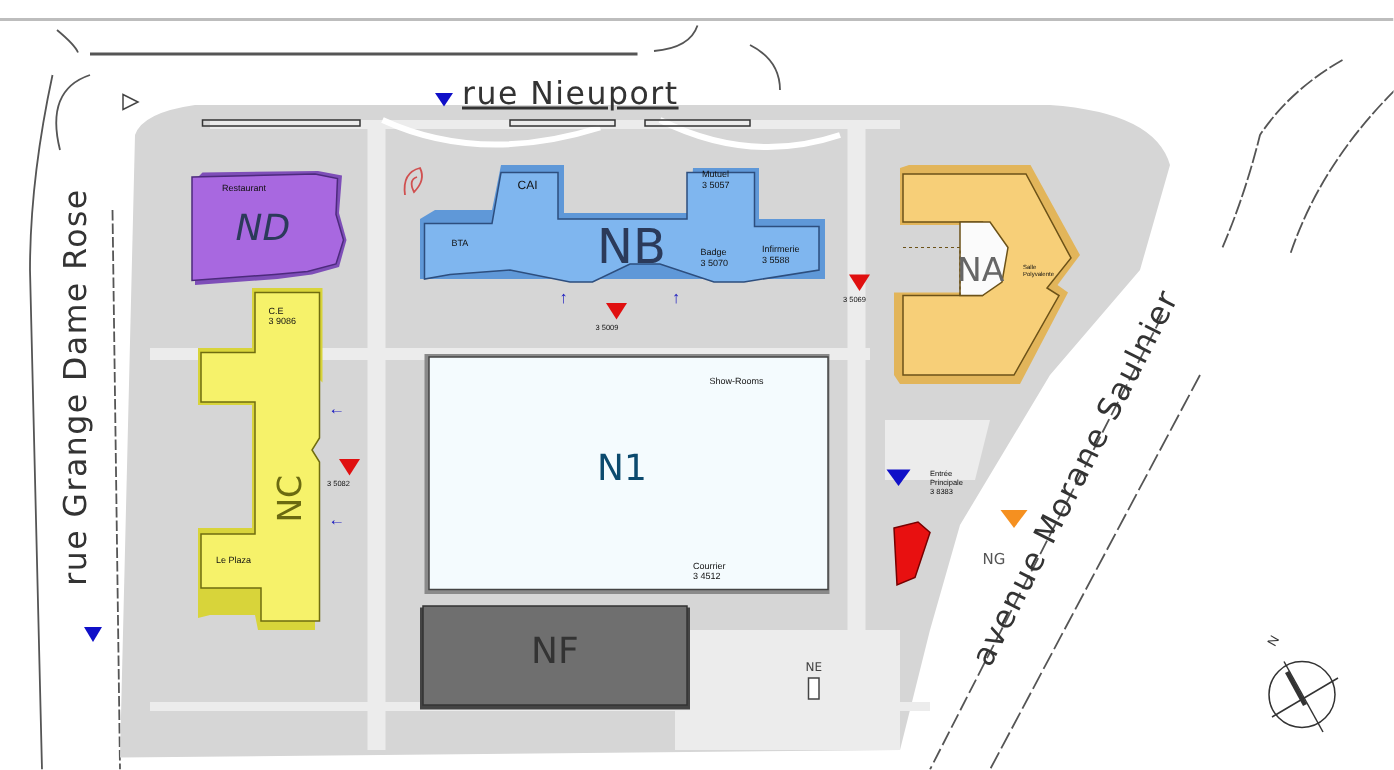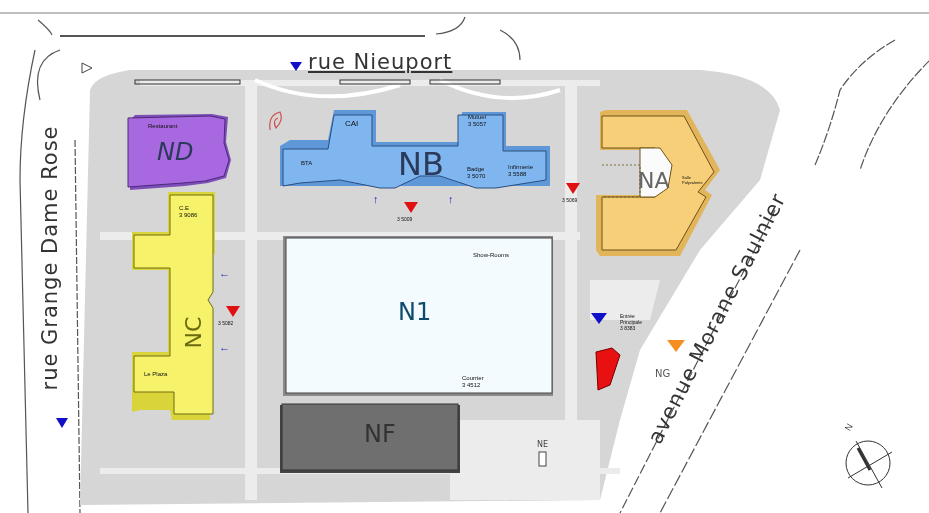--- a/index.html
+++ b/index.html
@@ -103,21 +103,21 @@
 
 <div class="street" style="left:308px; top:50px;text-decoration:underline;">rue Nieuport</div>
 <div class="street" style="left:-115px; top:246px; transform: rotate(-90deg); transform-origin: center; width:330px; text-align:center;">rue Grange Dame Rose</div>
 <div class="street" style="left:580px; top:310px; transform: rotate(-63deg); transform-origin: center; width:270px; text-align:center;">avenue Morane Saulnier</div>
 
 <div class="bigcode" style="left:157px; top:138px; font-size:24px;font-style:italic;">ND</div>
 <div class="bigcode" style="left:398px; top:145px; font-size:32px;">NB</div>
 <div class="bigcode" style="left:638px; top:168px; font-size:22px; color:#666;">NA</div>
 <div class="bigcode" style="left:178px; top:320px; font-size:22px; color:#6b6a10; transform: rotate(-90deg);">NC</div>
 <div class="bigcode" style="left:398px; top:298px; font-size:24px; color:#0c4a6e;">N1</div>
-<div class="bigcode" style="left:364px; top:420px; font-size:24px; color:#333;">NF</div>
+<div class="bigcode" style="left:354px; top:420px; font-size:24px; color:#333;">NF</div>
 <div class="bigcode" style="left:613px; top:368px; font-size:10px; color:#555;margin-left:42px;">NG</div>
 <div class="bigcode" style="left:537px; top:440px; font-size:8px; color:#444;">NE</div>
 
 <div class="lbl" style="left:148px; top:123px;">Restaurant</div>
 <div class="lbl" style="left:345px; top:120px; font-size:8px;">CAI</div>
 <div class="lbl" style="left:301px; top:160px;">BTA</div>
 <div class="lbl" style="left:468px; top:114px;">Mutuel
 3 5057</div>
 <div class="lbl" style="left:467px; top:166px;">Badge
 3 5070</div>

